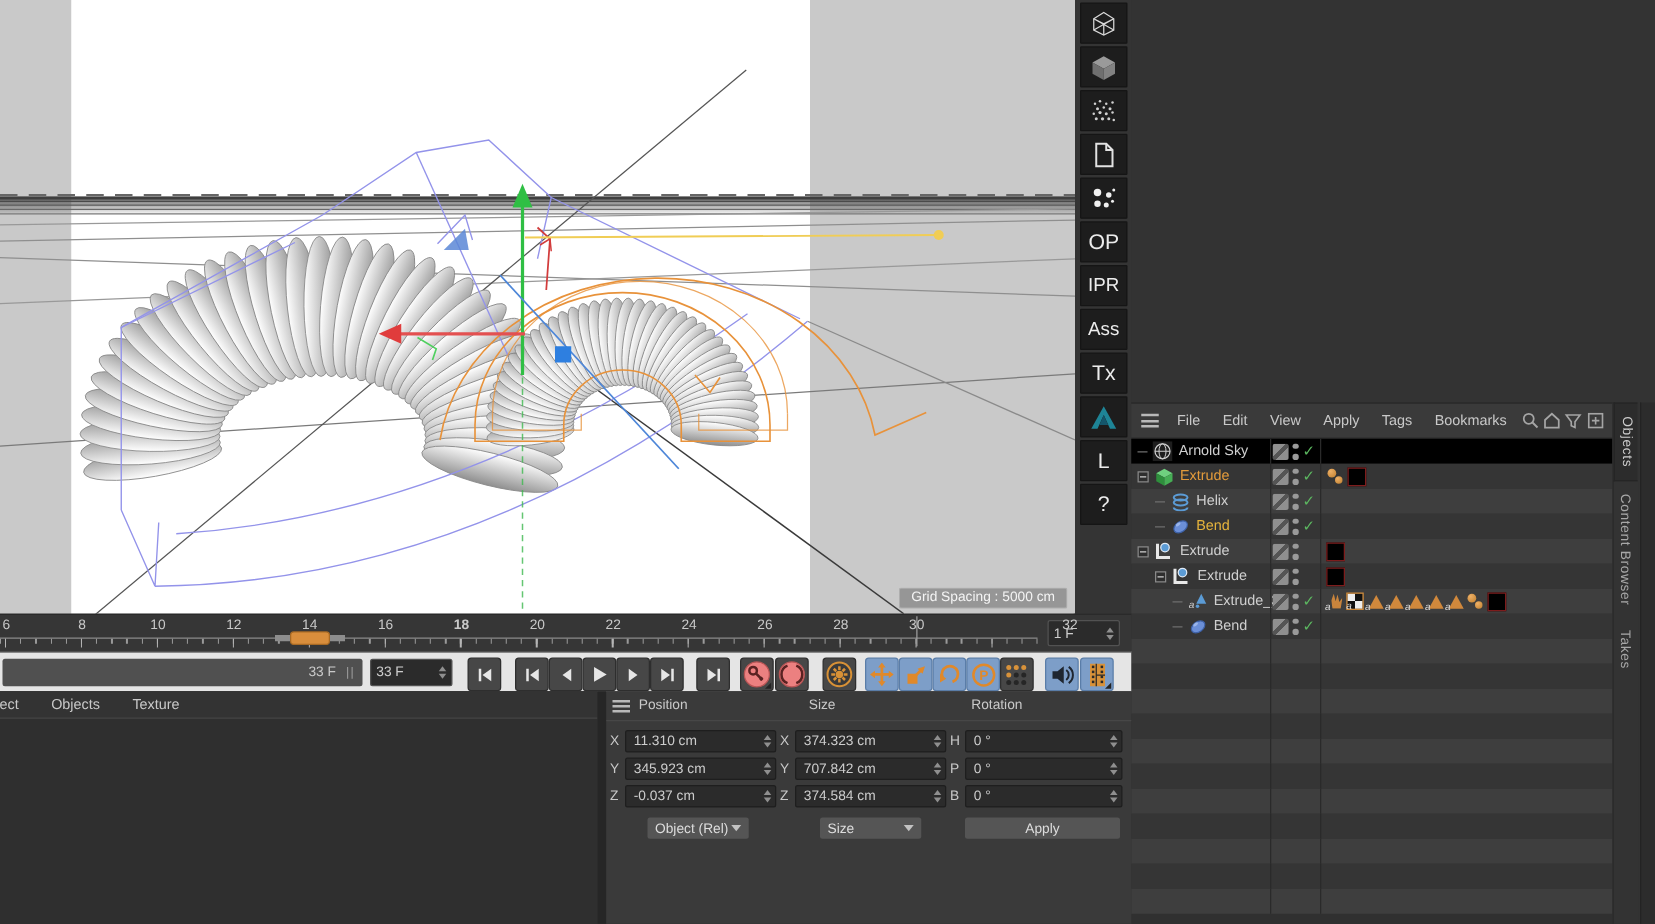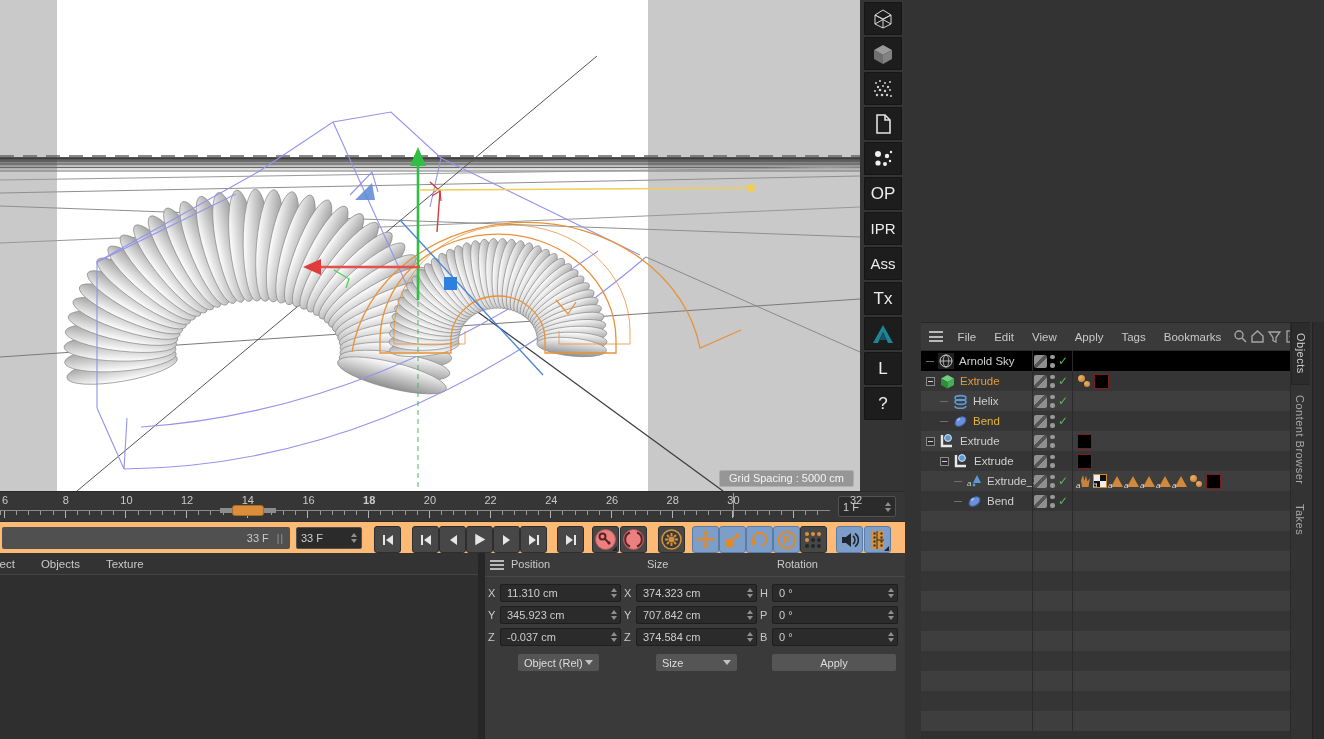--- a/index.html
+++ b/index.html
@@ -10,21 +10,21 @@
   #viewport{left:0;top:0;width:860px;height:491px;background:#c9c9c9;border-right:1px solid #262626;}
   #vp-badge{right:5px;bottom:4px;background:rgba(145,145,145,.92);color:#f4f4f4;font-size:11px;
     padding:1px 9px 2px;border-radius:2px;border:1px solid rgba(220,220,220,.35);}
   
   #side-strip{left:861px;top:0;width:44px;height:491px;background:#343434;}
   .vbtn{width:38px;height:33px;margin:2px auto 2px;background:#1d1d1d;border:1px solid #151515;
     display:flex;align-items:center;justify-content:center;color:#ececec;font-size:17px;border-radius:1px;}
   .vbtn.small-txt{font-size:15px;}
   
   #right-panel{left:905px;top:0;width:419px;height:739px;background:#333;}
-  #om{left:16px;top:322px;width:385px;height:417px;background:#303030;border-top:1px solid #272727;}
+  #om{left:0;top:322px;width:385px;height:417px;background:#303030;border-top:1px solid #272727;}
   #om-menubar{height:28px;background:#3a3a3a;border-bottom:1px solid #2b2b2b;display:flex;
     align-items:center;padding:0 6px;color:#c9c9c9;font-size:11.5px;gap:0;}
   .menu-item{padding:0 9px;cursor:default;}
   .ham{width:15px;height:11px;border-top:2px solid #b9b9b9;border-bottom:2px solid #b9b9b9;margin:0 6px 0 2px;position:relative;}
   .ham:before{content:"";position:absolute;left:0;right:0;top:2.5px;height:2px;background:#b9b9b9;}
   #om-menubar .spacer{flex:1;}
   .mb-ico{width:17px;height:17px;margin-left:2px;display:flex;align-items:center;justify-content:center;}
   #om-list{position:relative;}
   .omrow{height:20px;position:relative;display:flex;align-items:center;font-size:11.5px;color:#cfcfcf;}
   .omrow .coldiv{position:absolute;top:0;bottom:0;width:1px;background:#2a2a2a;}
@@ -71,21 +71,21 @@
   #playhead:before,#playhead:after{content:"";position:absolute;top:2px;width:12px;height:5px;background:#8d8d8d;}
   #playhead:before{left:-13px;}#playhead:after{right:-13px;}
   #preview-line{position:absolute;top:1px;width:1px;height:24px;background:#9d9d9d;}
   .spinfield{position:absolute;background:#2b2b2b;border:1px solid #525252;border-radius:2px;color:#cdcdcd;
     font-size:11px;display:flex;align-items:center;padding:0 4px;}
   .spin{margin-left:auto;display:flex;flex-direction:column;gap:2px;align-items:center;padding-left:4px;}
   .spin i{width:0;height:0;border-left:3.5px solid transparent;border-right:3.5px solid transparent;}
   .spin i.up{border-bottom:4px solid #8f8f8f;}
   .spin i.dn{border-top:4px solid #8f8f8f;}
   
-  #transport{left:0;top:521px;width:905px;height:32px;background:#fdba74;border-top:1px solid #2c2c2c;}
+  #transport{left:0;top:521px;width:905px;height:32px;background:#e5e5e5;border-top:1px solid #2c2c2c;}
   #range-slider{position:absolute;left:2px;top:5px;width:288px;height:22px;background:#505050;border-radius:2px;
     display:flex;align-items:center;justify-content:flex-end;color:#c9c9c9;font-size:11px;padding-right:6px;gap:8px;}
   .grip{color:#9d9d9d;font-size:10px;letter-spacing:1px;}
   .tbtn{position:absolute;top:4px;width:27px;height:27px;background:#474747;border:1px solid #2e2e2e;border-radius:3px;
     display:flex;align-items:center;justify-content:center;}
   .tbtn.hl{background:#7d9ec8;border-color:#5a7da8;}
   .tbtn svg{display:block;}
   .notch:after{content:"";position:absolute;right:1px;bottom:1px;border-left:5px solid transparent;border-bottom:5px solid #242424;}
   
   #mat-panel{left:0;top:553px;width:478px;height:186px;background:#2f2f2f;}

